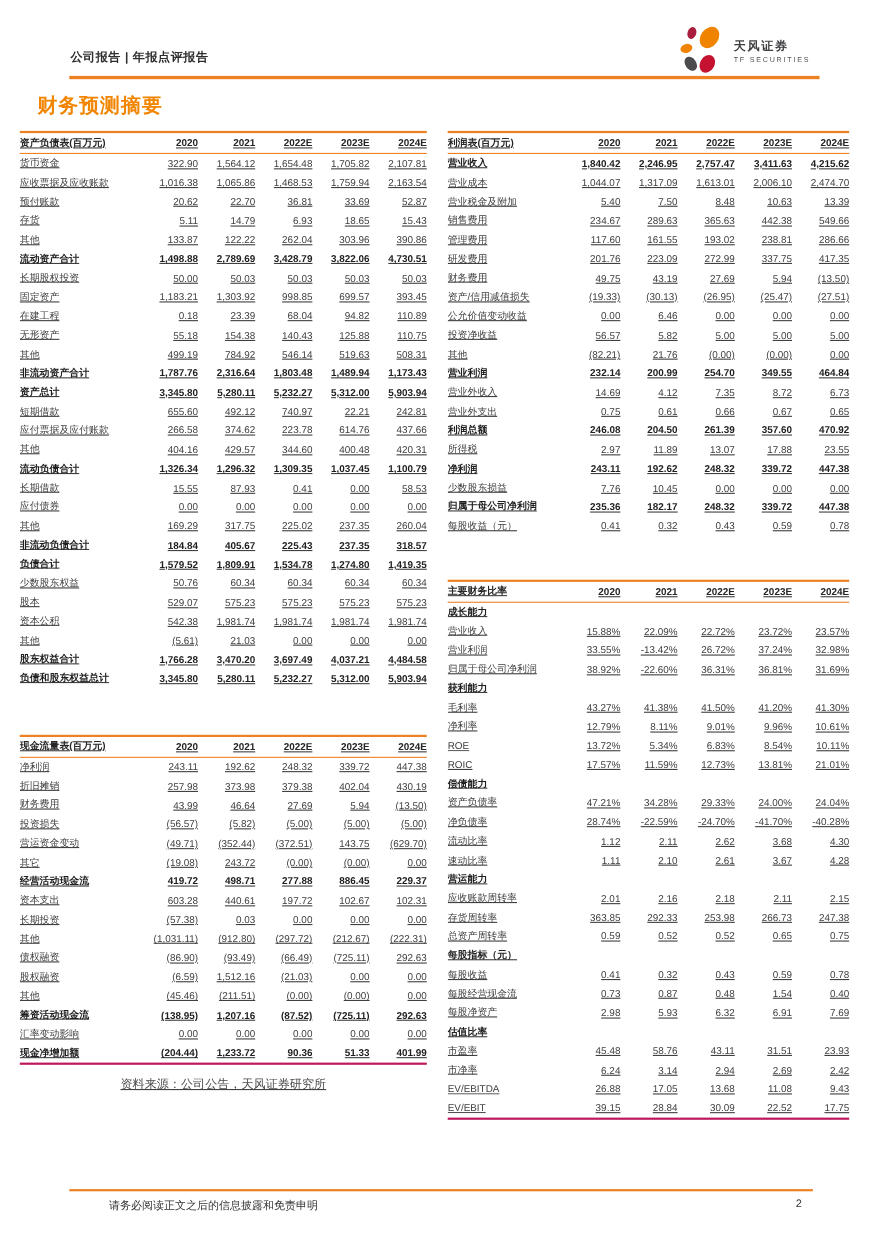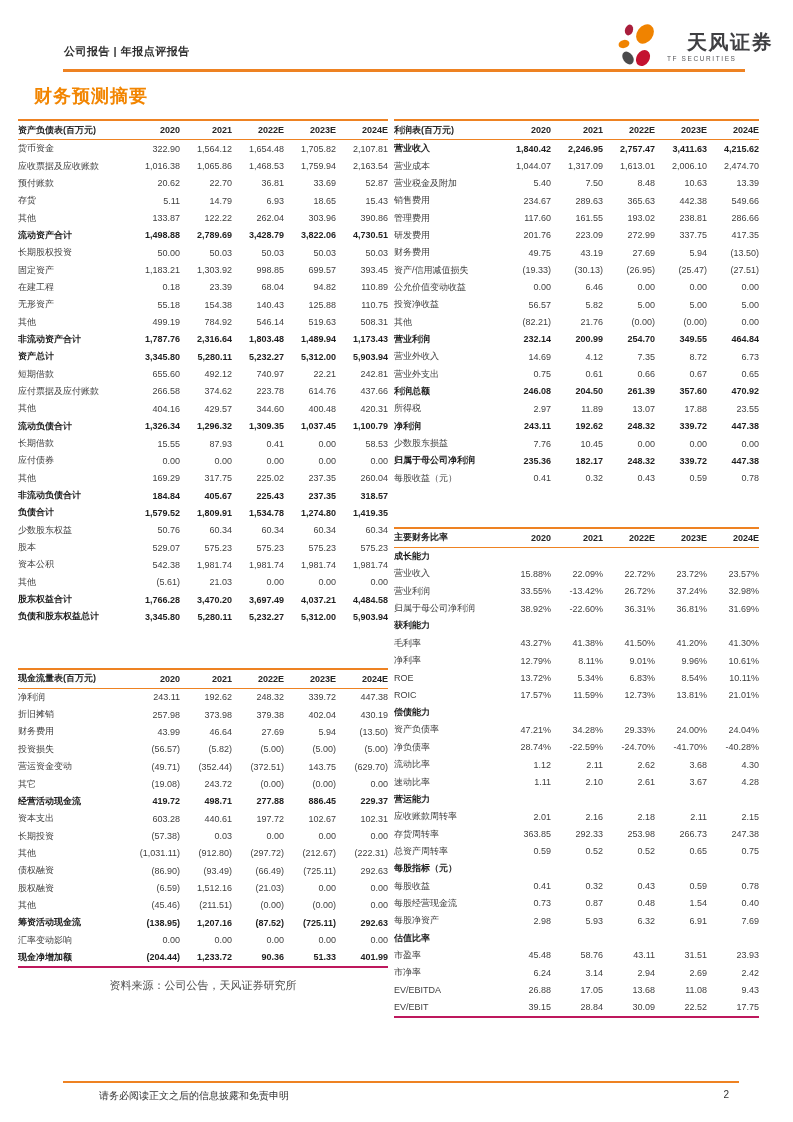--- a/index.html
+++ b/index.html
@@ -4,26 +4,26 @@
 <style>
   html,body{margin:0;padding:0;background:#e9e9e9;}
   .page{
     position:relative;width:793px;height:1122px;background:#ffffff;margin:0 auto;
     font-family:"Liberation Sans","DejaVu Sans",sans-serif;color:#404040;overflow:hidden;
   }
   
   .breadcrumb{position:absolute;top:44px;left:64px;font-size:11px;font-weight:bold;color:#2e2e2e;letter-spacing:.5px;}
   .header-line{position:absolute;top:69px;left:63px;width:682px;height:2.5px;background:#ee8222;}
   .logo{position:absolute;top:22px;left:616px;display:flex;align-items:center;gap:7px;}
-  .brand-cn{font-size:20px;font-weight:bold;color:#3f3f42;letter-spacing:1.5px;line-height:1.05;margin-left:20px;}
+  .brand-cn{font-size:11px;font-weight:bold;color:#3f3f42;letter-spacing:1.5px;line-height:1.05;}
   .brand-en{font-size:6.5px;color:#55565a;letter-spacing:1.6px;margin-top:2px;}
   
   .page-title{position:absolute;top:84px;left:34px;font-size:18px;font-weight:bold;color:#f28500;letter-spacing:1px;}
   
-  .tables-wrap{position:absolute;top:119px;left:18px;width:754px;display:flex;gap:6px;}
+  .tables-wrap{position:absolute;top:119px;left:18px;width:754px;display:flex;gap:19px;text-decoration:underline;}
   .col-left{width:370px;}
   .col-right{width:365px;}
   .ftable{border-top:2px solid #ee8222;font-size:9px;}
   .ftable.closed{border-bottom:2px solid #be185d;}
   .trow{display:flex;align-items:center;height:17.35px;white-space:nowrap;}
   .thead{height:18px;font-weight:bold;color:#262626;border-bottom:1.5px solid #ee8222;}
   .cell-label{flex:1;text-align:left;overflow:hidden;}
   .cell-v{width:52px;text-align:right;}
   .bold{font-weight:bold;color:#1f1f1f;}
   .mt-cashflow{margin-top:42px;}

